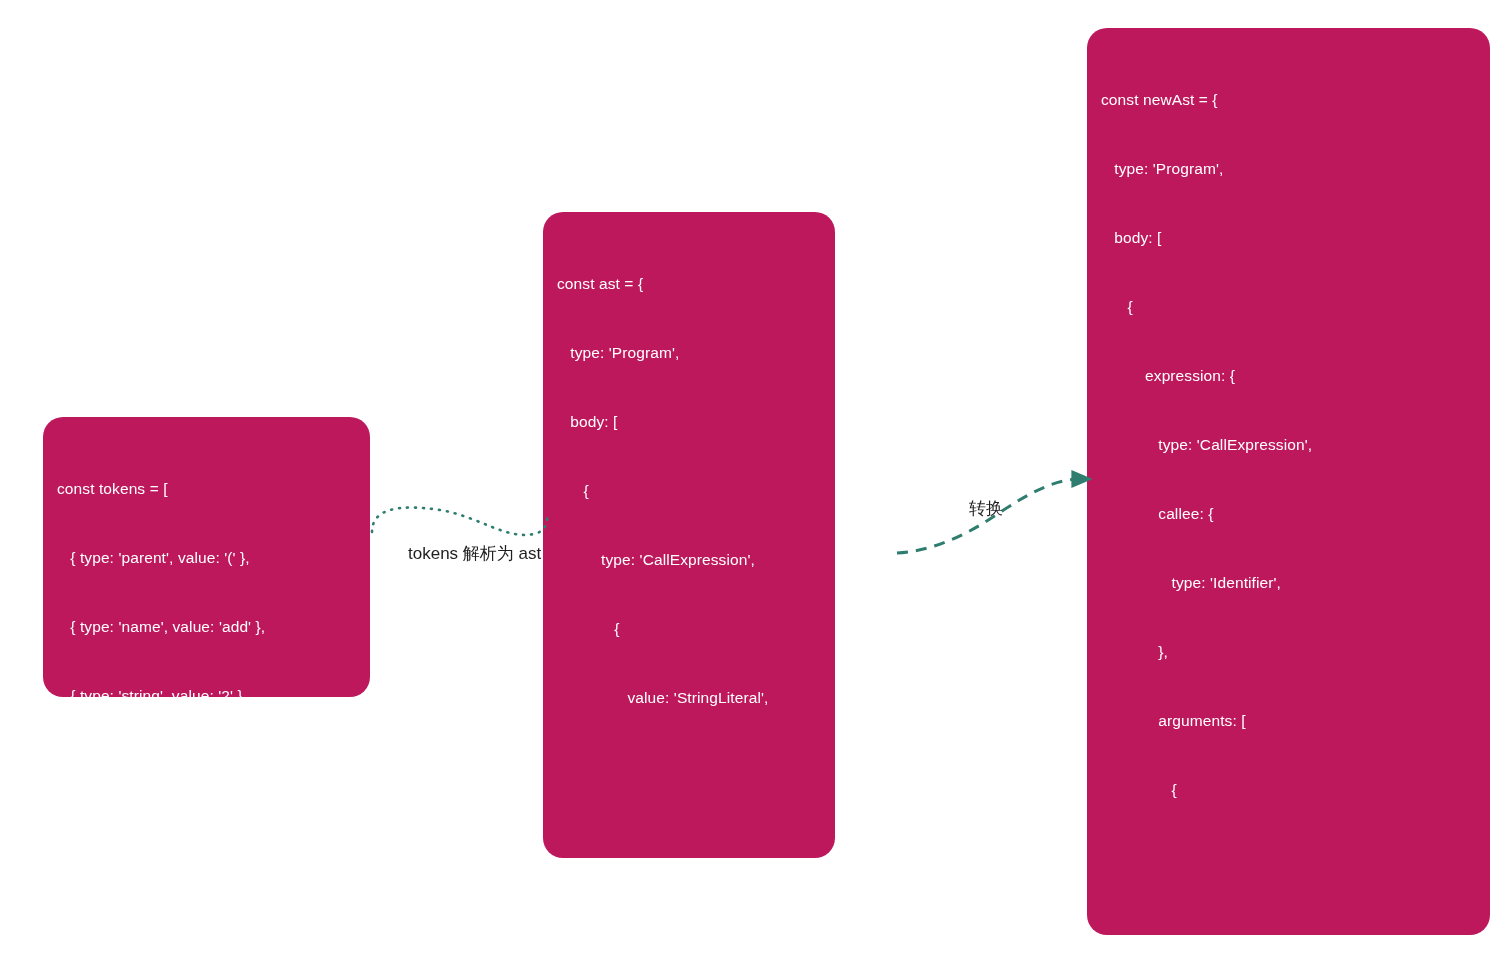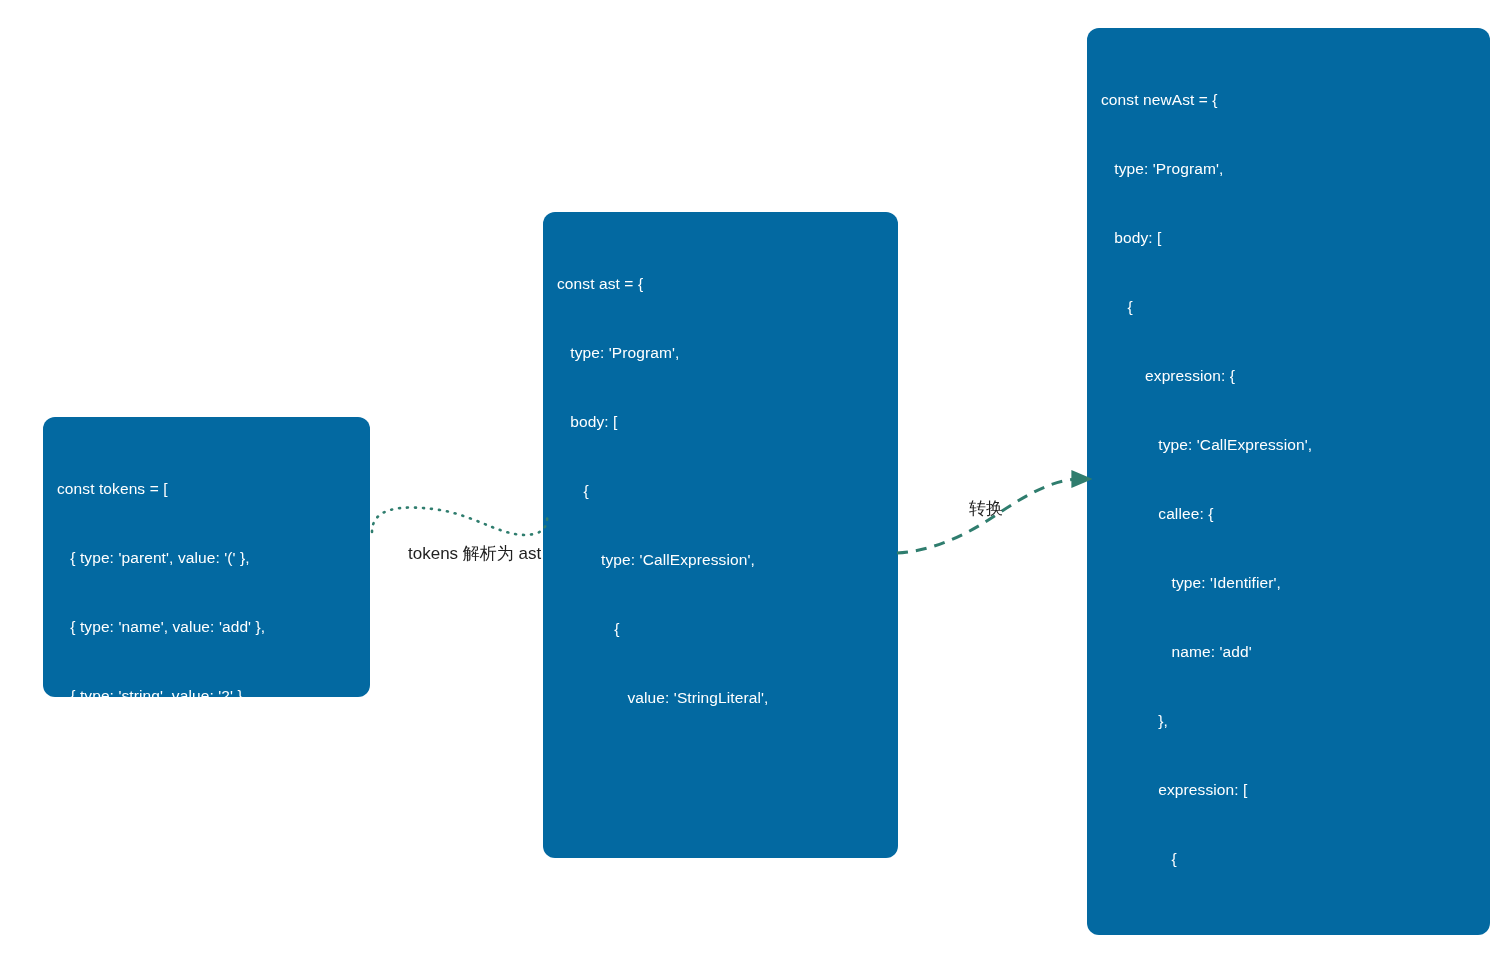--- a/index.html
+++ b/index.html
@@ -16,22 +16,22 @@
     font-family: "Liberation Sans", "DejaVu Sans", sans-serif;
   }
 
   .canvas {
     position: absolute;
     inset: 0;
   }
 
   .code-box {
     position: absolute;
-    background: #0369a1;
-    border-radius: 12px;
+    background: #be185d;
+    border-radius: 20px;
     box-sizing: border-box;
     color: #ffffff;
     font-family: "Liberation Sans", "DejaVu Sans", sans-serif;
     font-size: 15.5px;
     line-height: 23px;
     white-space: pre;
     overflow: hidden;
   }
 
   .code-box .code-lines {
@@ -51,21 +51,21 @@
   
   #box-tokens {
     left: 43px;
     top: 417px;
     width: 327px;
     height: 280px;
   }
   #box-ast {
     left: 543px;
     top: 212px;
-    width: 355px;
+    width: 292px;
     height: 646px;
   }
   #box-newast {
     left: 1087px;
     top: 28px;
     width: 403px;
     height: 907px;
   }
 
   
@@ -158,23 +158,22 @@
   <div class="code-box" id="box-newast">
     <div class="code-lines">
       <div class="code-line">const newAst = {</div>
       <div class="code-line">   type: 'Program',</div>
       <div class="code-line">   body: [</div>
       <div class="code-line">      {</div>
       <div class="code-line">          expression: {</div>
       <div class="code-line">             type: 'CallExpression',</div>
       <div class="code-line">             callee: {</div>
       <div class="code-line">                type: 'Identifier',</div>
-      <div class="code-line">                name: 'add'</div>
       <div class="code-line">             },</div>
-      <div class="code-line">             expression: [</div>
+      <div class="code-line">             arguments: [</div>
       <div class="code-line">                {</div>
       
       
       
       
       
       
       
       
       

